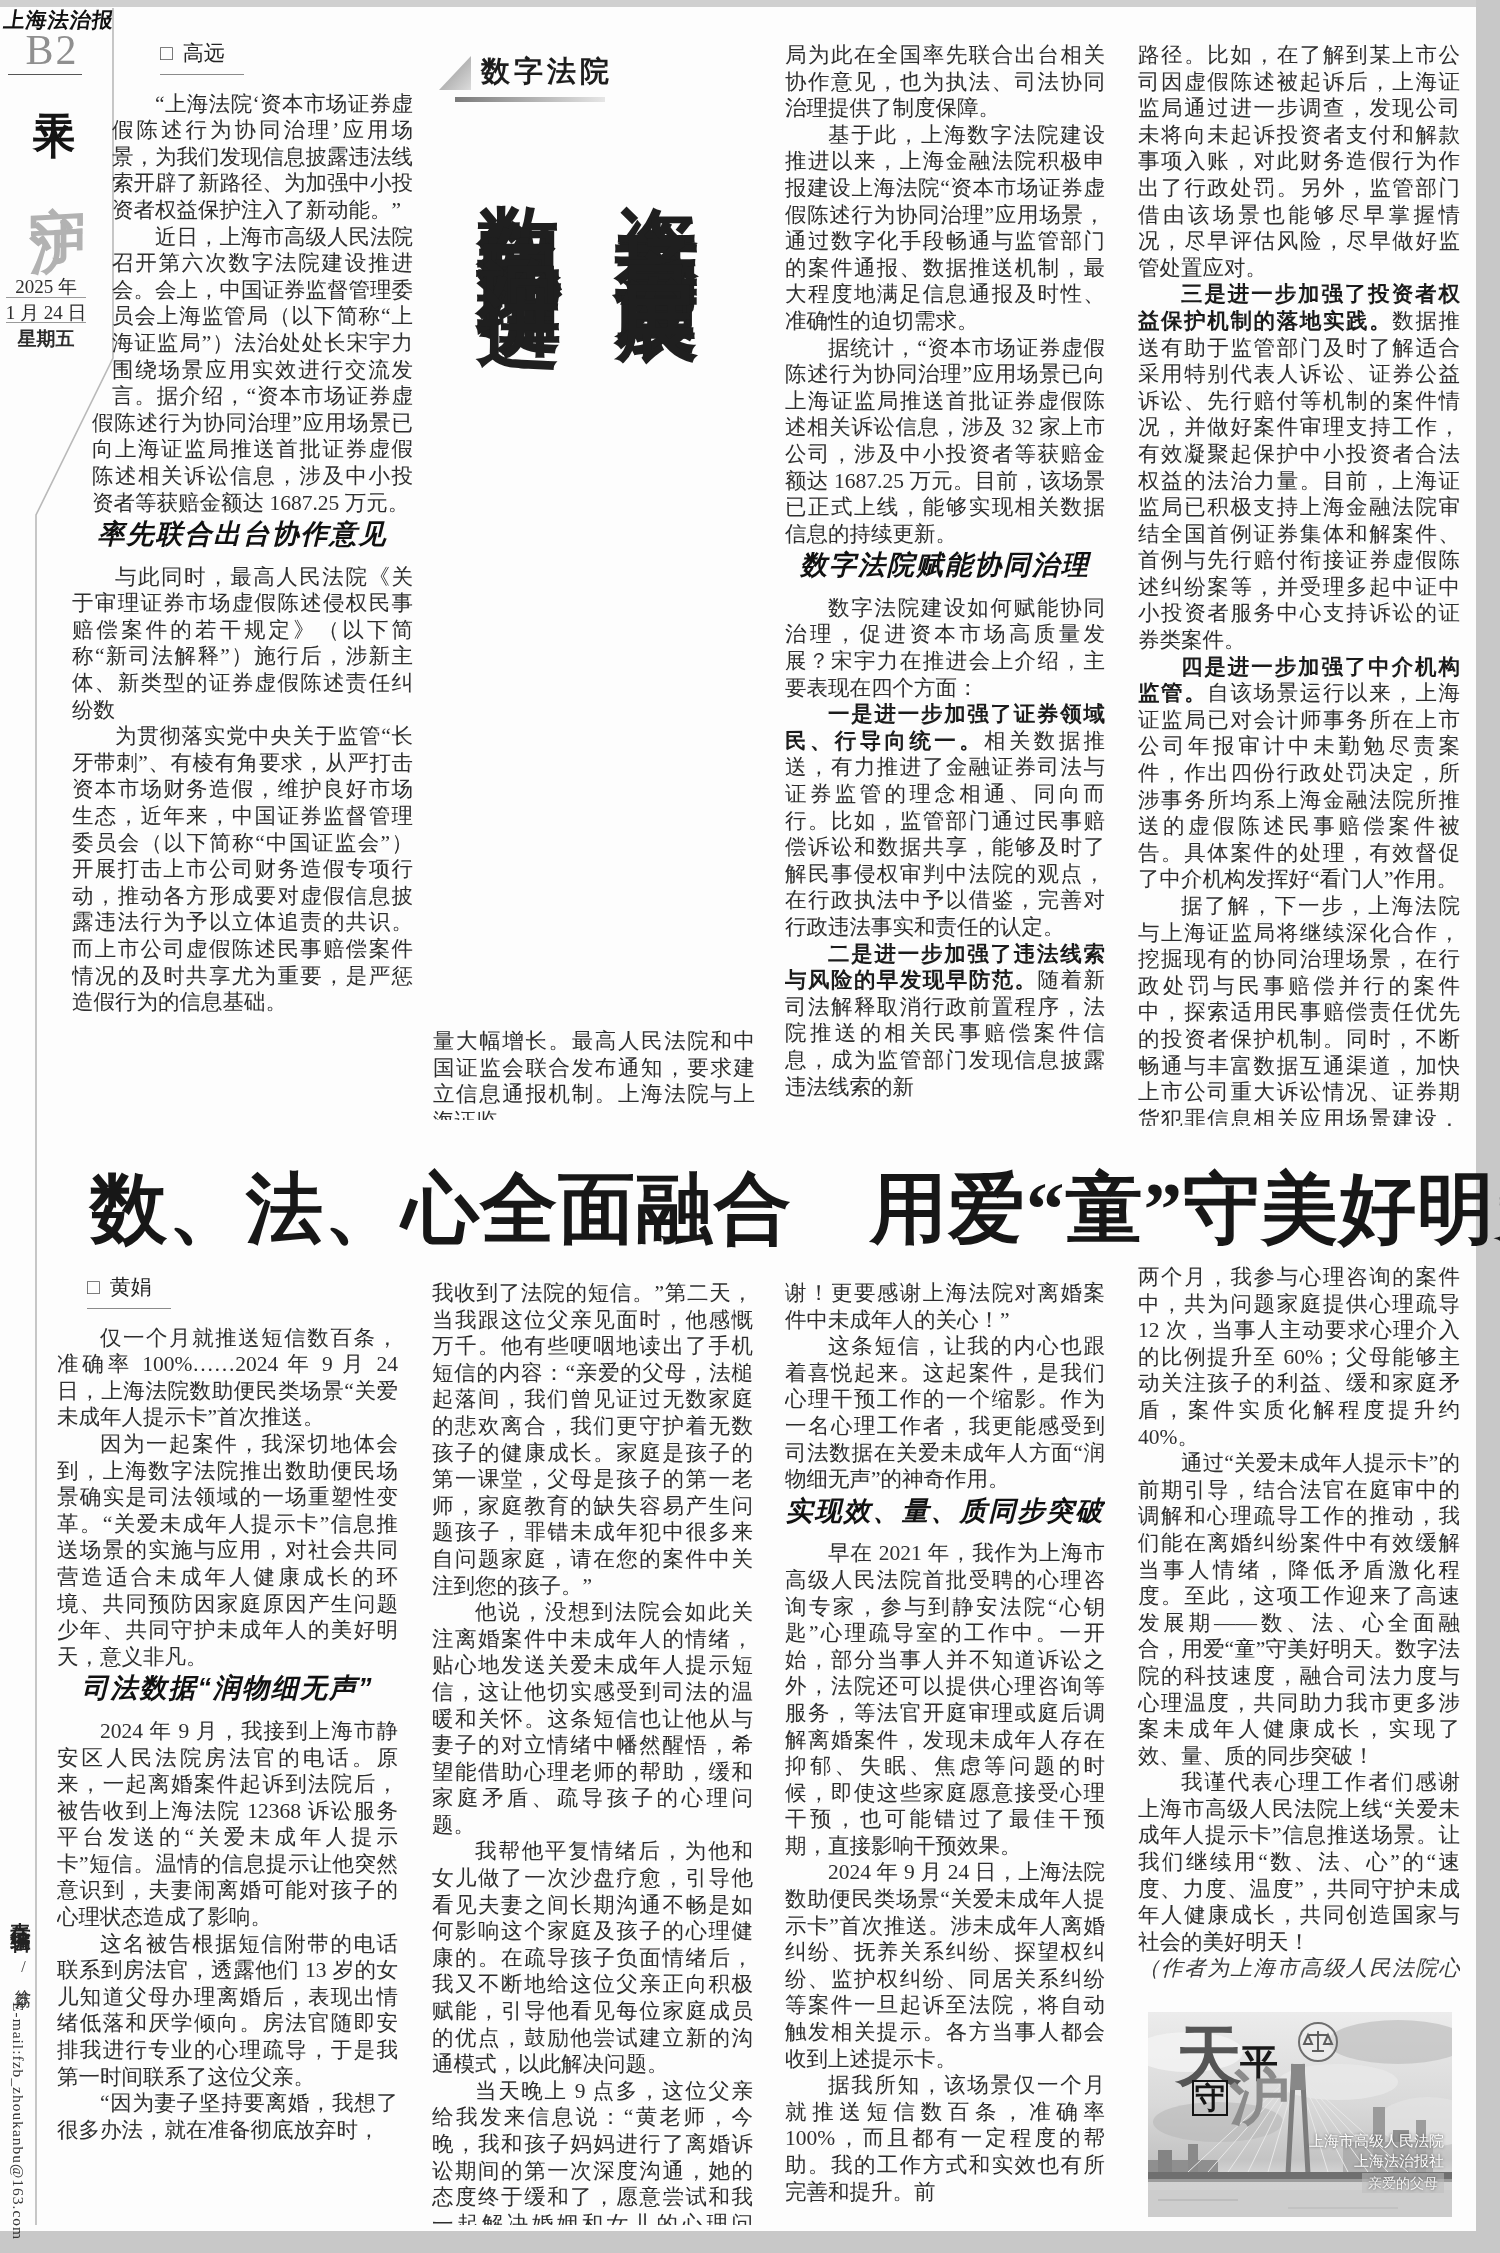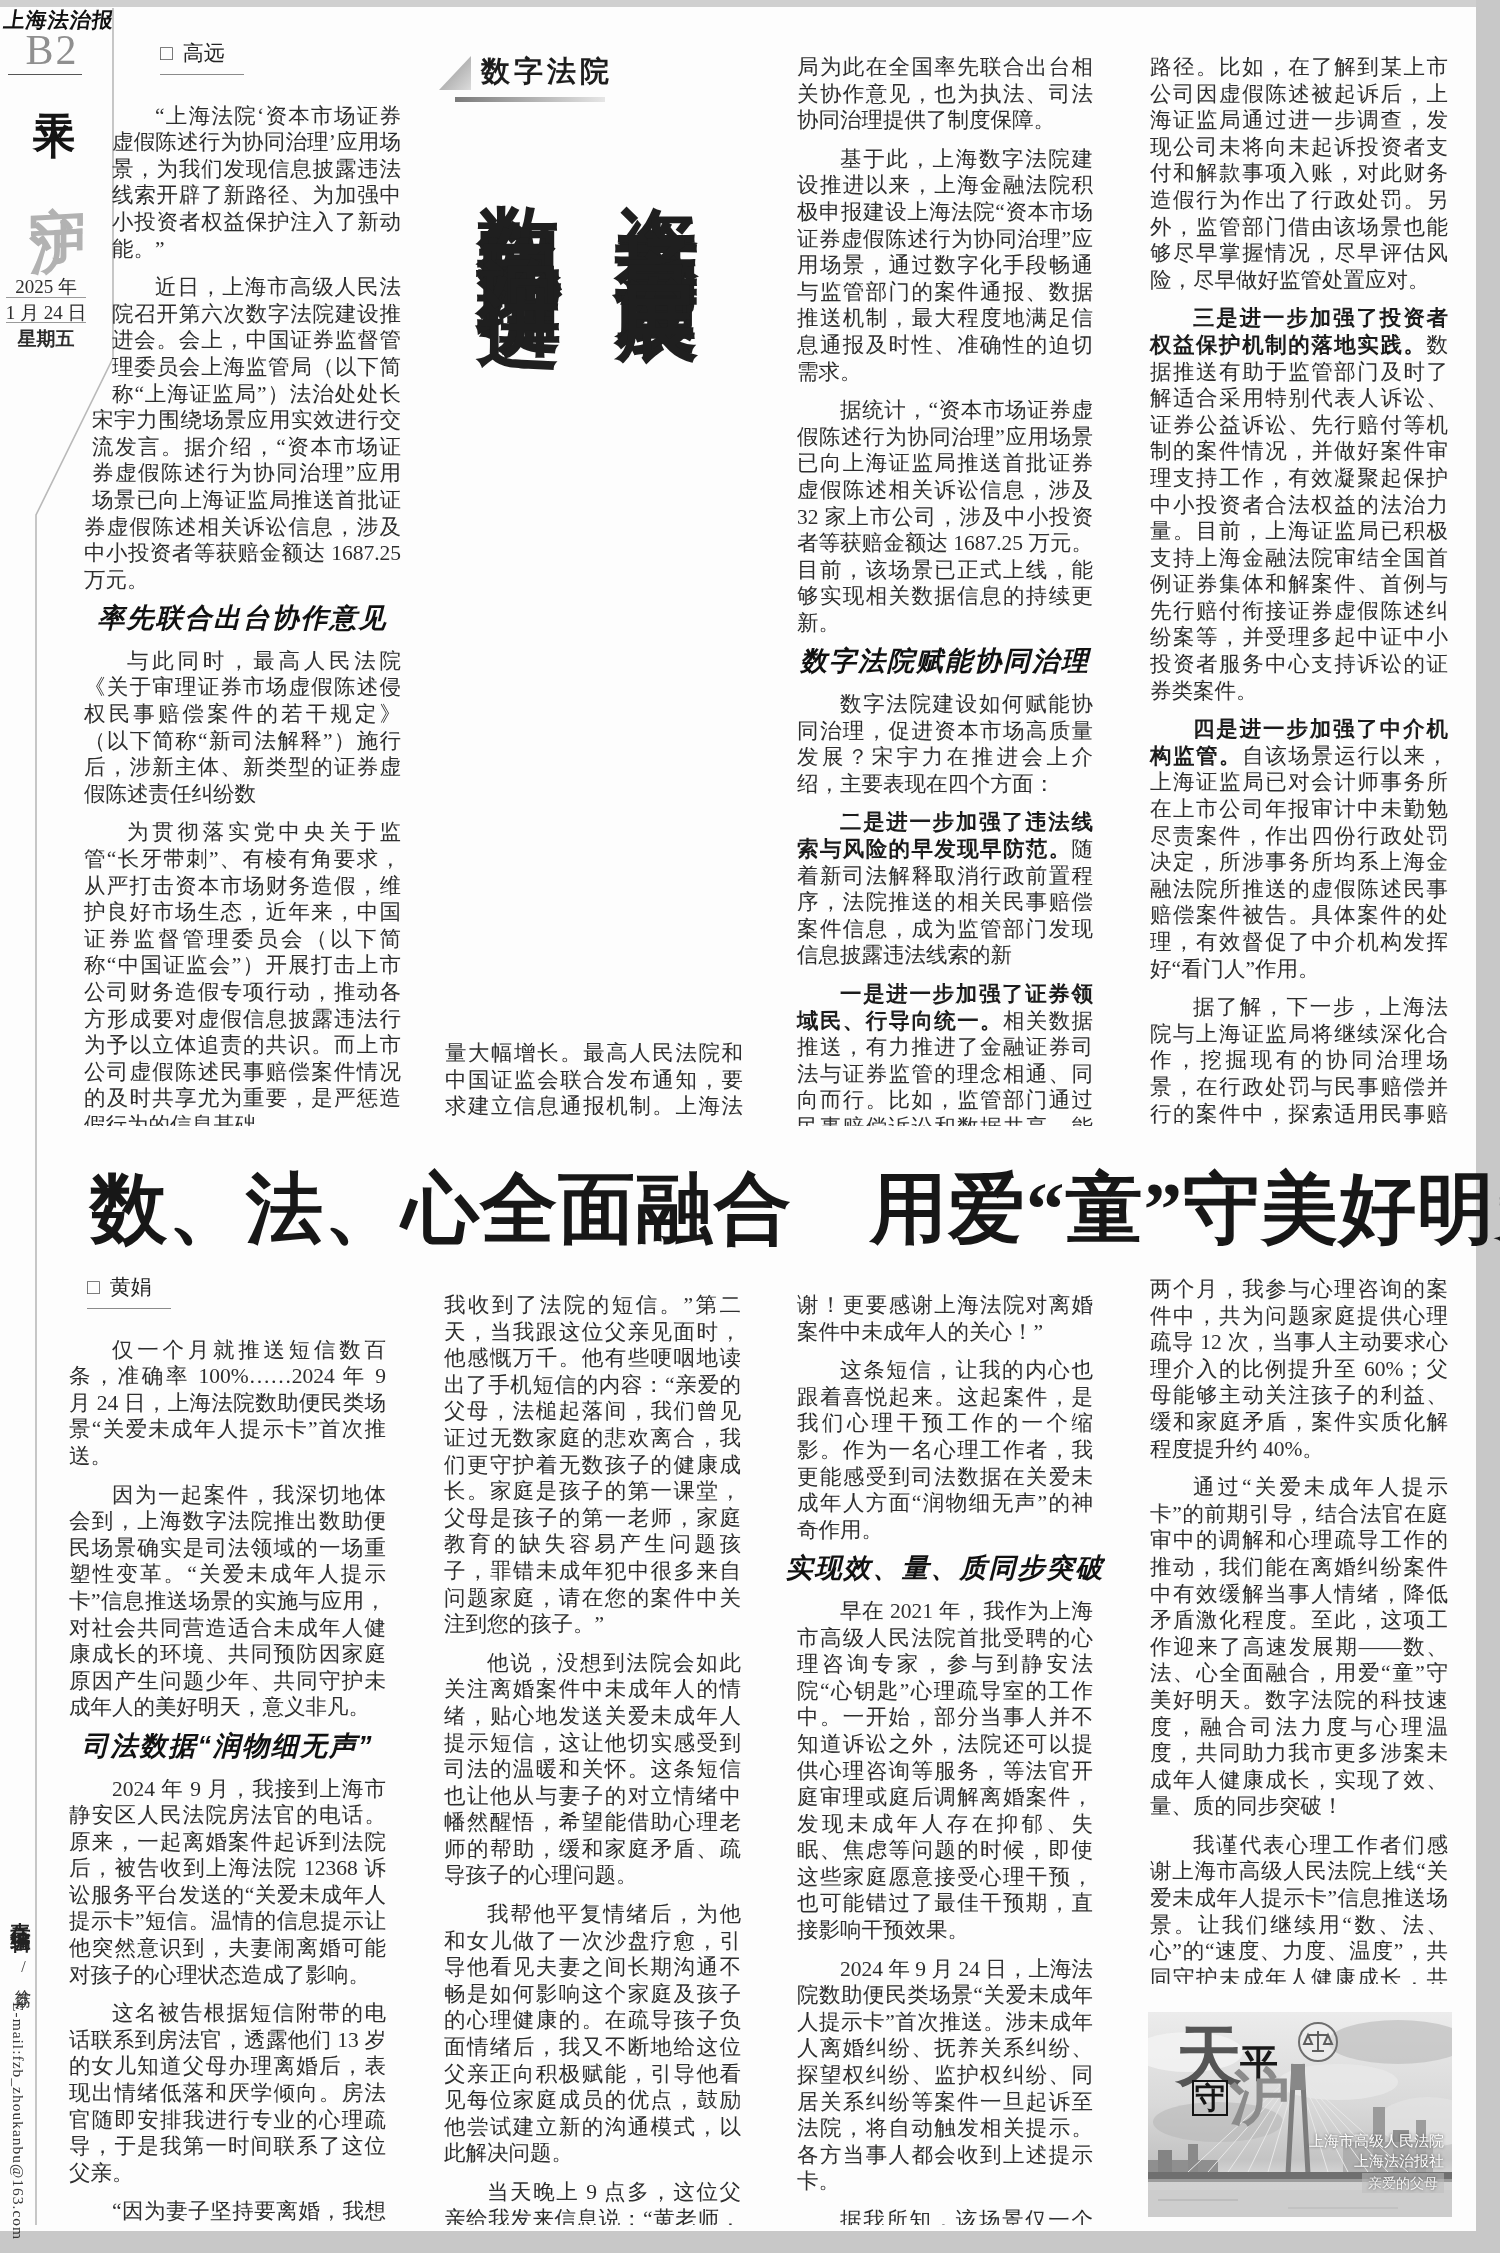--- a/index.html
+++ b/index.html
@@ -26,21 +26,21 @@
            transform:skewY(-3deg);}
   .mast-date{left:0;top:0;width:92px;text-align:center;font-size:19px;color:#2c2c2c;white-space:nowrap;}
   .d1{top:274px;} .d2{top:300px;} .d3{top:326px;font-weight:700;}
   
   .frame-svg{left:0;top:0;pointer-events:none;}
   
   .byline{display:inline-block;font-size:21px;color:#222;padding:0 4px 7px 0;border-bottom:1px solid #8a8a8a;
           margin:6px 0 16px 48px;min-width:80px;}
   .byline .bx{color:#555;margin-right:10px;}
   .col{position:absolute;overflow:hidden;font-size:21.5px;line-height:26.6px;text-align:justify;}
-  .para{margin:12px;text-indent:2em;}
+  .para{margin:0;text-indent:2em;}
   .para.noindent{text-indent:0;}
   .para.kai{font-style:italic;color:#3a3a3a;}
   .lead{font-family:"Liberation Sans","DejaVu Sans",sans-serif;font-weight:700;color:#1c1c1c;}
   .subhead{font-family:"Liberation Sans","DejaVu Sans",sans-serif;font-weight:700;font-size:27px;
            text-align:center;text-indent:0;color:#111;margin:5px 0 16px 0;letter-spacing:2px;font-style:italic;}
   .m-sp1{float:left;width:40px;height:368px;}
   .m-sp2{float:left;clear:left;width:20px;height:96px;}
   
   .tag{left:437px;top:52px;display:flex;align-items:flex-end;}
   .tag-label{font-family:"Liberation Sans","DejaVu Sans",sans-serif;font-weight:700;font-size:29px;
@@ -137,22 +137,22 @@
 
   <div class="col" style="left:785px;top:42px;width:320px;height:1084px;">
     <div>
         <p class="para noindent">局为此在全国率先联合出台相关协作意见，也为执法、司法协同治理提供了制度保障。</p>
         <p class="para">基于此，上海数字法院建设推进以来，上海金融法院积极申报建设上海法院“资本市场证券虚假陈述行为协同治理”应用场景，通过数字化手段畅通与监管部门的案件通报、数据推送机制，最大程度地满足信息通报及时性、准确性的迫切需求。</p>
         <p class="para">据统计，“资本市场证券虚假陈述行为协同治理”应用场景已向上海证监局推送首批证券虚假陈述相关诉讼信息，涉及 32 家上市公司，涉及中小投资者等获赔金额达 1687.25 万元。目前，该场景已正式上线，能够实现相关数据信息的持续更新。</p>
       </div>
     <div class="subhead">数字法院赋能协同治理</div>
     <div>
         <p class="para">数字法院建设如何赋能协同治理，促进资本市场高质量发展？宋宇力在推进会上介绍，主要表现在四个方面：</p>
+        <p class="para"><b class="lead">一是进一步加强了证券领域民、行导向统一。</b>相关数据推送，有力推进了金融证券司法与证券监管的理念相通、同向而行。比如，监管部门通过民事赔偿诉讼和数据共享，能够及时了解民事侵权审判中法院的观点，在行政执法中予以借鉴，完善对行政违法事实和责任的认定。</p>
         <p class="para"><b class="lead">二是进一步加强了违法线索与风险的早发现早防范。</b>随着新司法解释取消行政前置程序，法院推送的相关民事赔偿案件信息，成为监管部门发现信息披露违法线索的新</p>
-        <p class="para"><b class="lead">一是进一步加强了证券领域民、行导向统一。</b>相关数据推送，有力推进了金融证券司法与证券监管的理念相通、同向而行。比如，监管部门通过民事赔偿诉讼和数据共享，能够及时了解民事侵权审判中法院的观点，在行政执法中予以借鉴，完善对行政违法事实和责任的认定。</p>
       </div>
   </div>
 
   <div class="col" style="left:1138px;top:42px;width:322px;height:1084px;">
     <div>
         <p class="para noindent">路径。比如，在了解到某上市公司因虚假陈述被起诉后，上海证监局通过进一步调查，发现公司未将向未起诉投资者支付和解款事项入账，对此财务造假行为作出了行政处罚。另外，监管部门借由该场景也能够尽早掌握情况，尽早评估风险，尽早做好监管处置应对。</p>
         <p class="para"><b class="lead">三是进一步加强了投资者权益保护机制的落地实践。</b>数据推送有助于监管部门及时了解适合采用特别代表人诉讼、证券公益诉讼、先行赔付等机制的案件情况，并做好案件审理支持工作，有效凝聚起保护中小投资者合法权益的法治力量。目前，上海证监局已积极支持上海金融法院审结全国首例证券集体和解案件、首例与先行赔付衔接证券虚假陈述纠纷案等，并受理多起中证中小投资者服务中心支持诉讼的证券类案件。</p>
         <p class="para"><b class="lead">四是进一步加强了中介机构监管。</b>自该场景运行以来，上海证监局已对会计师事务所在上市公司年报审计中未勤勉尽责案件，作出四份行政处罚决定，所涉事务所均系上海金融法院所推送的虚假陈述民事赔偿案件被告。具体案件的处理，有效督促了中介机构发挥好“看门人”作用。</p>
         <p class="para">据了解，下一步，上海法院与上海证监局将继续深化合作，挖掘现有的协同治理场景，在行政处罚与民事赔偿并行的案件中，探索适用民事赔偿责任优先的投资者保护机制。同时，不断畅通与丰富数据互通渠道，加快上市公司重大诉讼情况、证券期货犯罪信息相关应用场景建设，进一步扩大协同治理效能。</p>
       </div>

